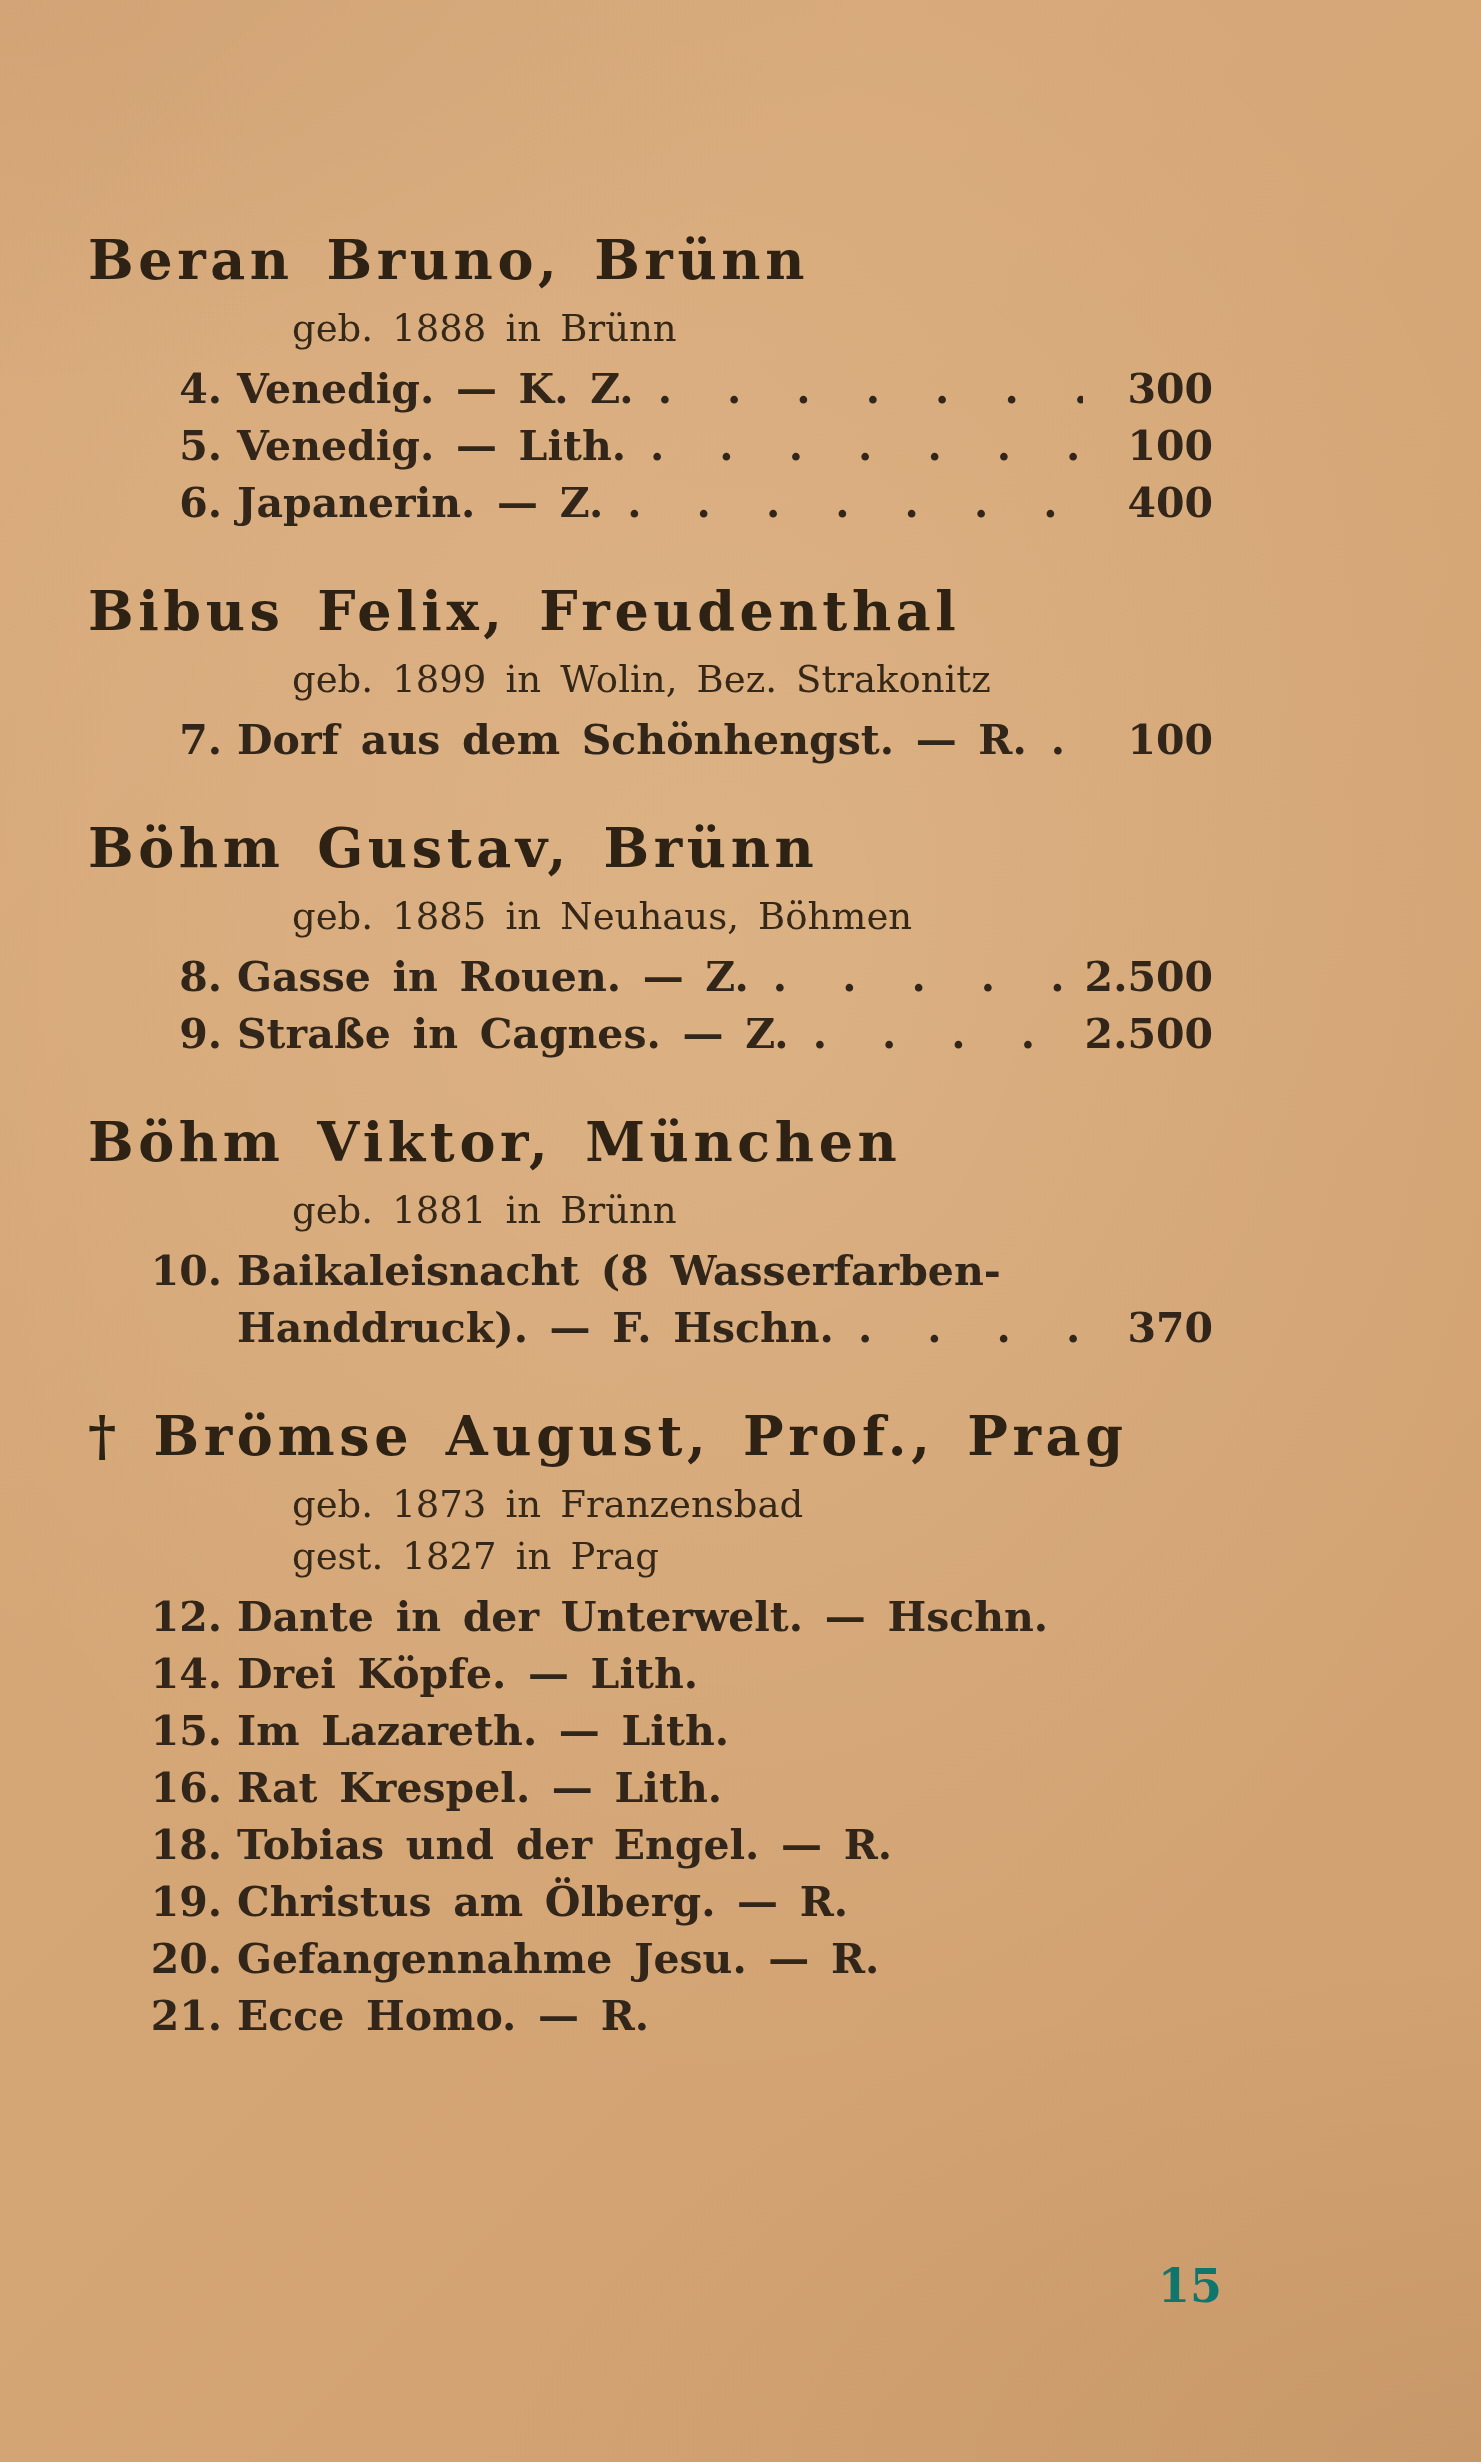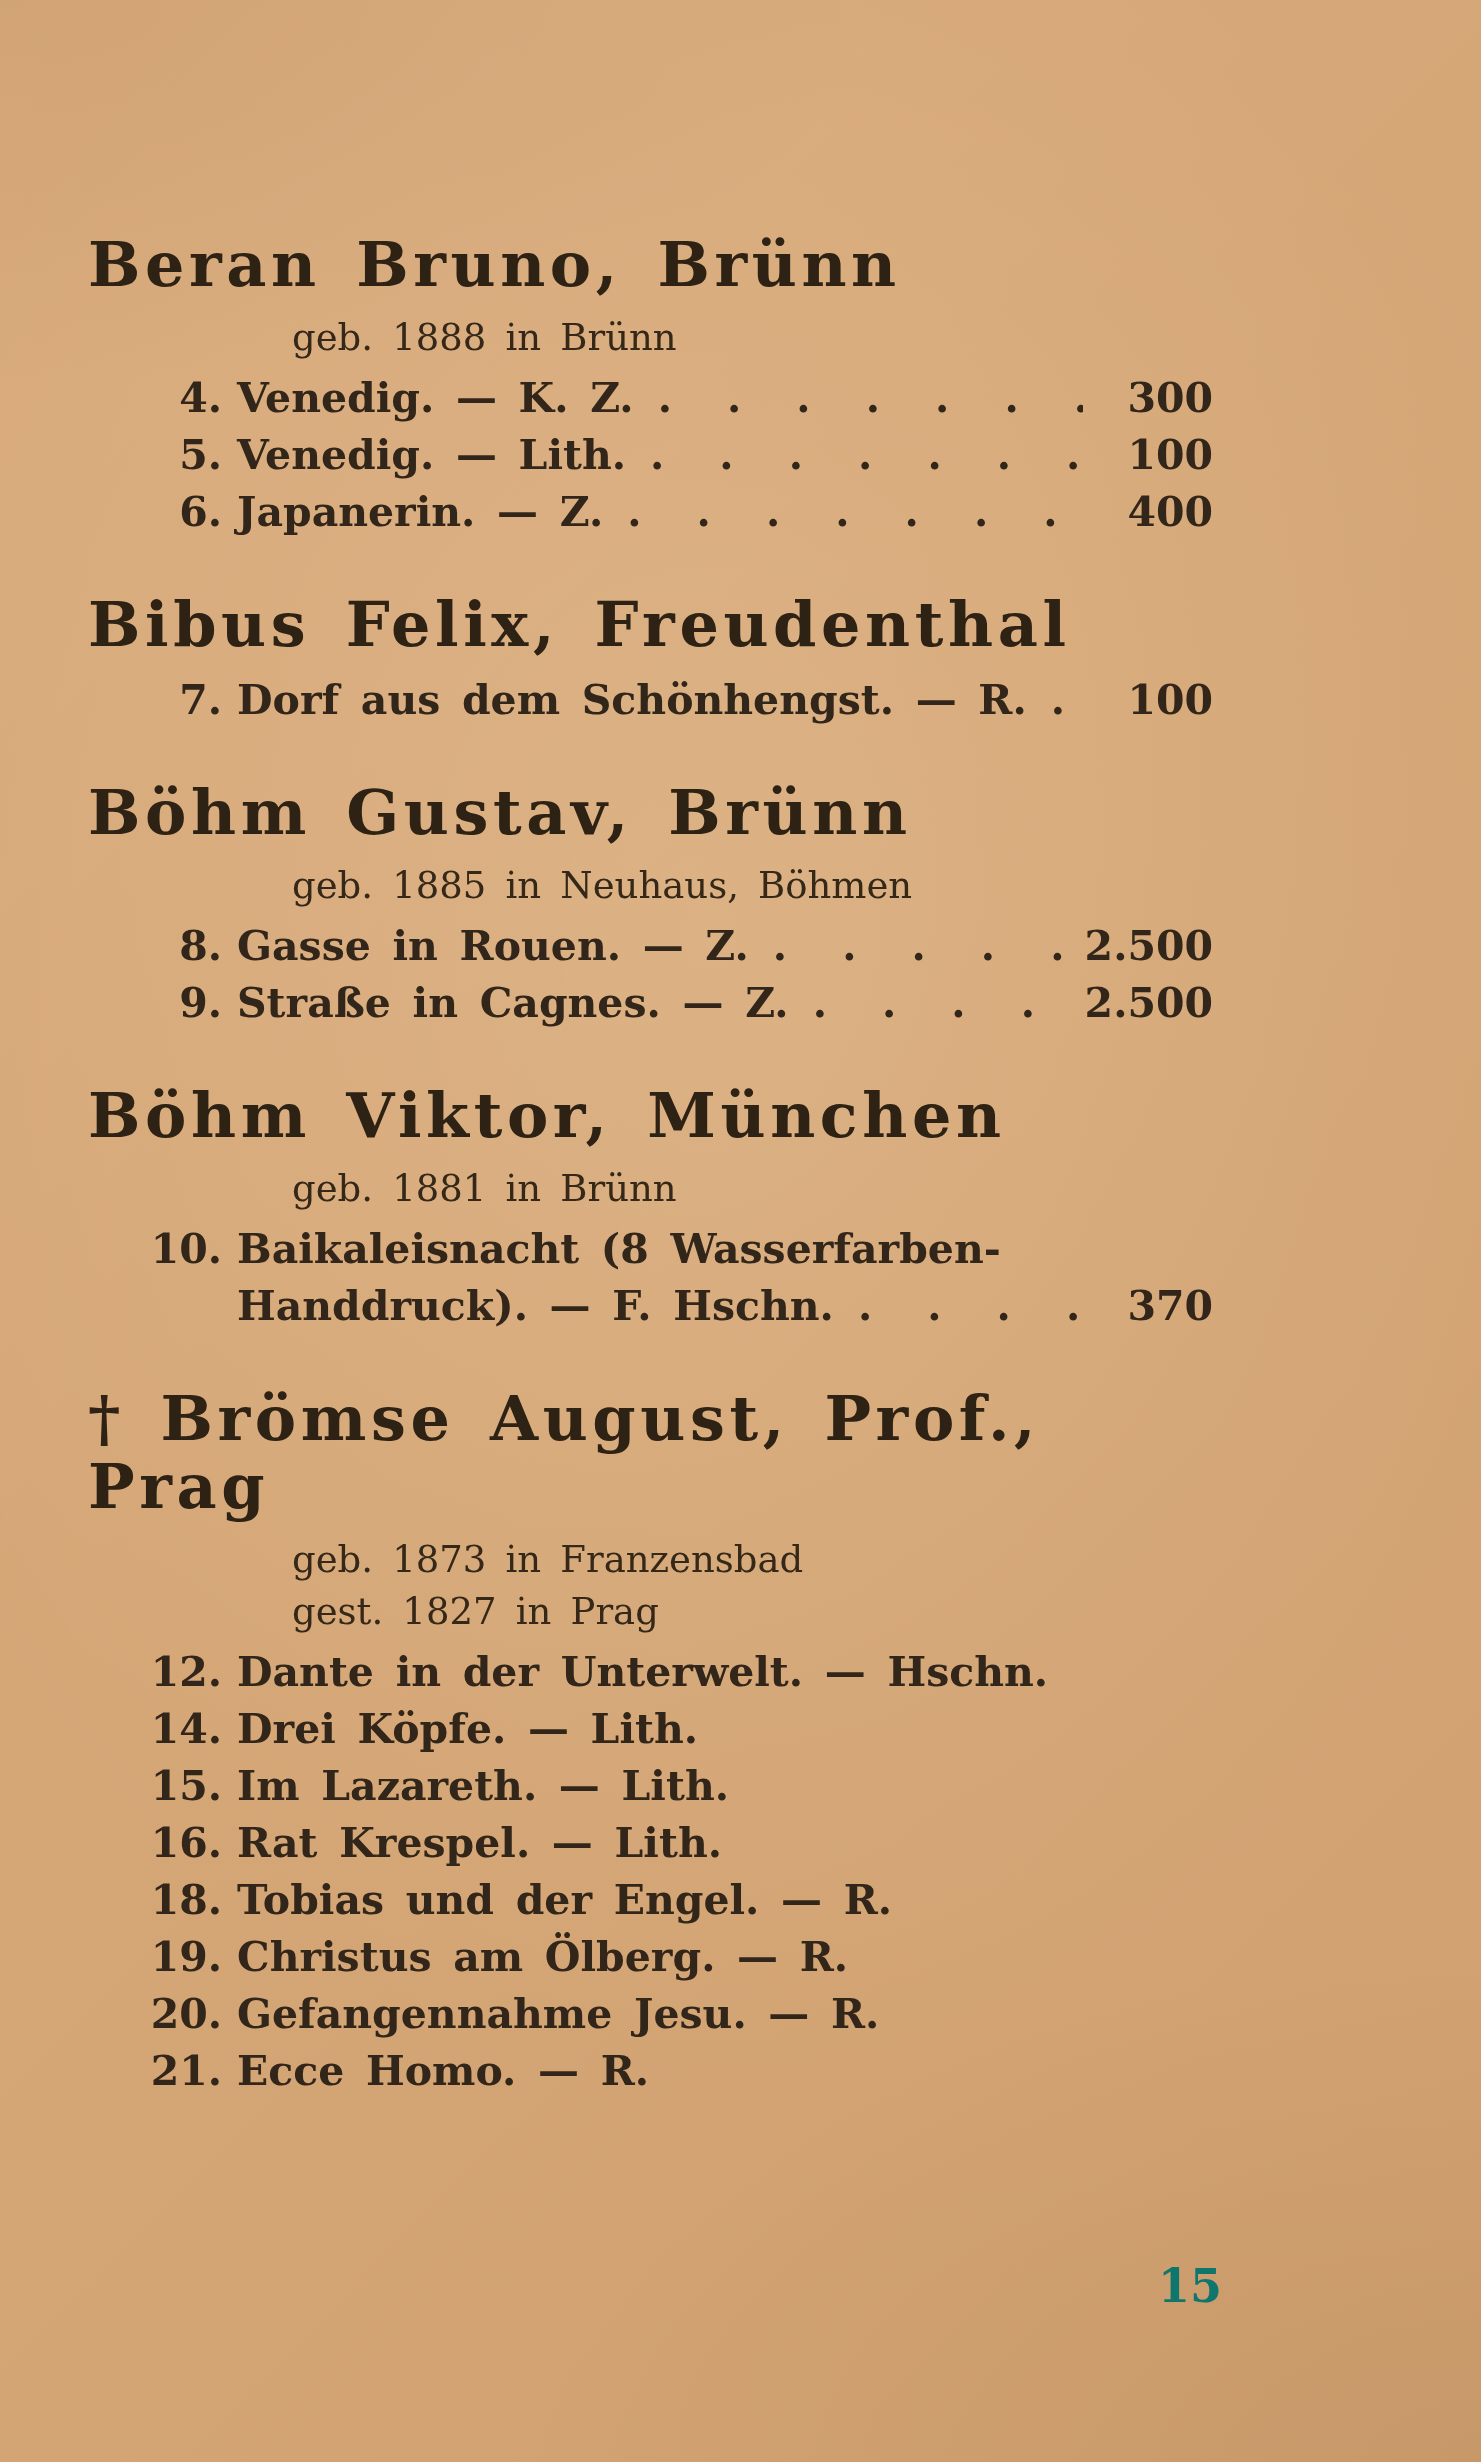--- a/index.html
+++ b/index.html
@@ -22,21 +22,21 @@
   .page-content {
     position: absolute;
     top: 231px;
     left: 88px;
     width: 1125px;
   }
   .section {
     margin-bottom: 50px;
   }
   .section-heading {
-    font-size: 62px;
+    font-size: 54px;
     font-weight: 700;
     letter-spacing: 4.6px;
     word-spacing: 9.3px;
     line-height: 1.1;
     margin: 0 0 13px 0;
     color: #2e2215;
   }
   .sub-line {
     font-size: 37px;
     font-weight: 400;
@@ -112,20 +112,23 @@
     <span class="entry-number">6.</span>
     <span class="entry-title">Japanerin. — Z.</span>
     <span class="entry-dots">. . . . . . . . .</span>
     <span class="entry-price">400</span>
   </div>
 </div>
   </div>
 
   <div class="section">
     <h2 class="section-heading">Bibus Felix, Freudenthal</h2>
+    <div>
+  <div class="sub-line">geb. 1899 in Wolin, Bez. Strakonitz</div>
+</div>
     <div class="entries">
   <div class="entry-row">
     <span class="entry-number">7.</span>
     <span class="entry-title">Dorf aus dem Schönhengst. — R.</span>
     <span class="entry-dots">.</span>
     <span class="entry-price">100</span>
   </div>
 </div>
   </div>
 

